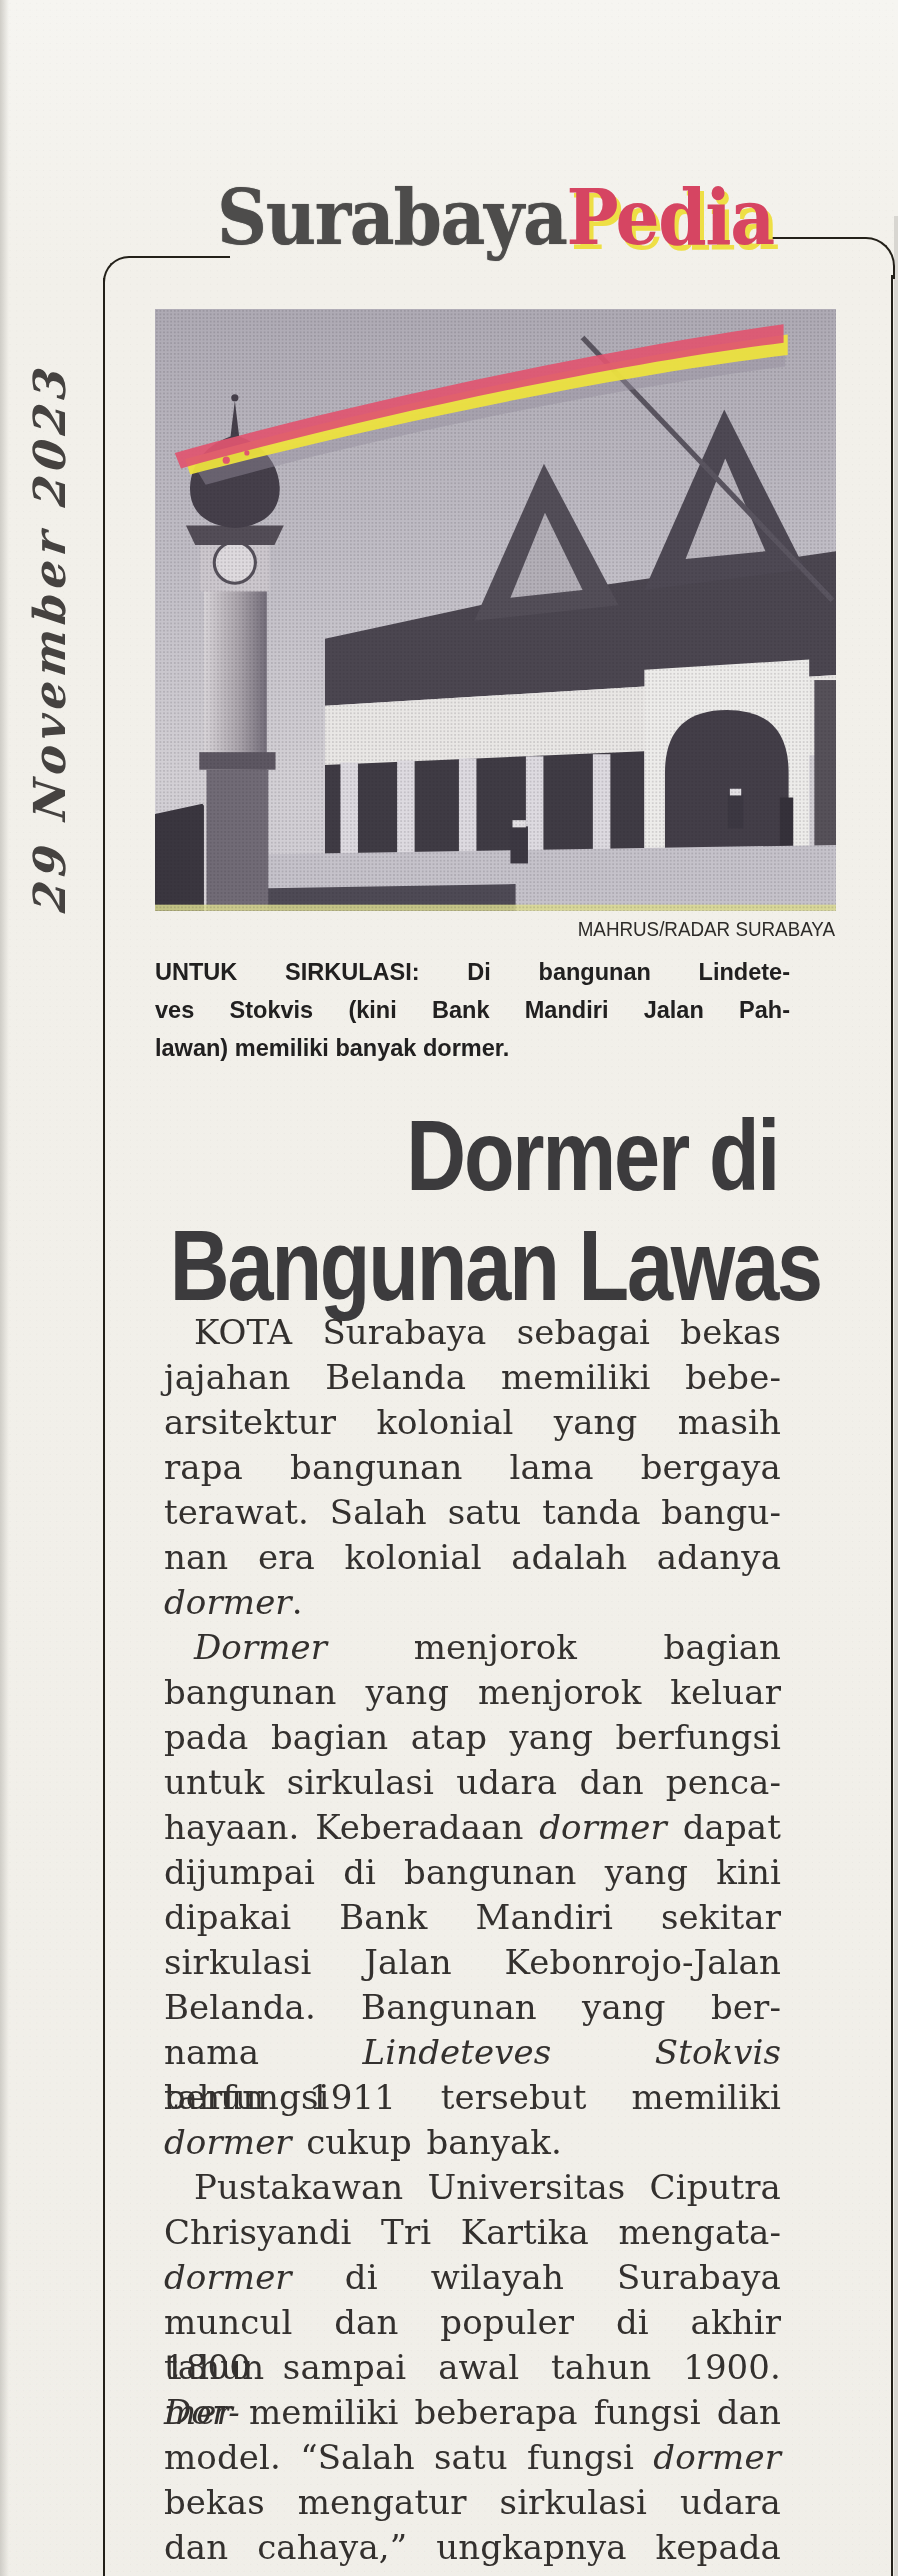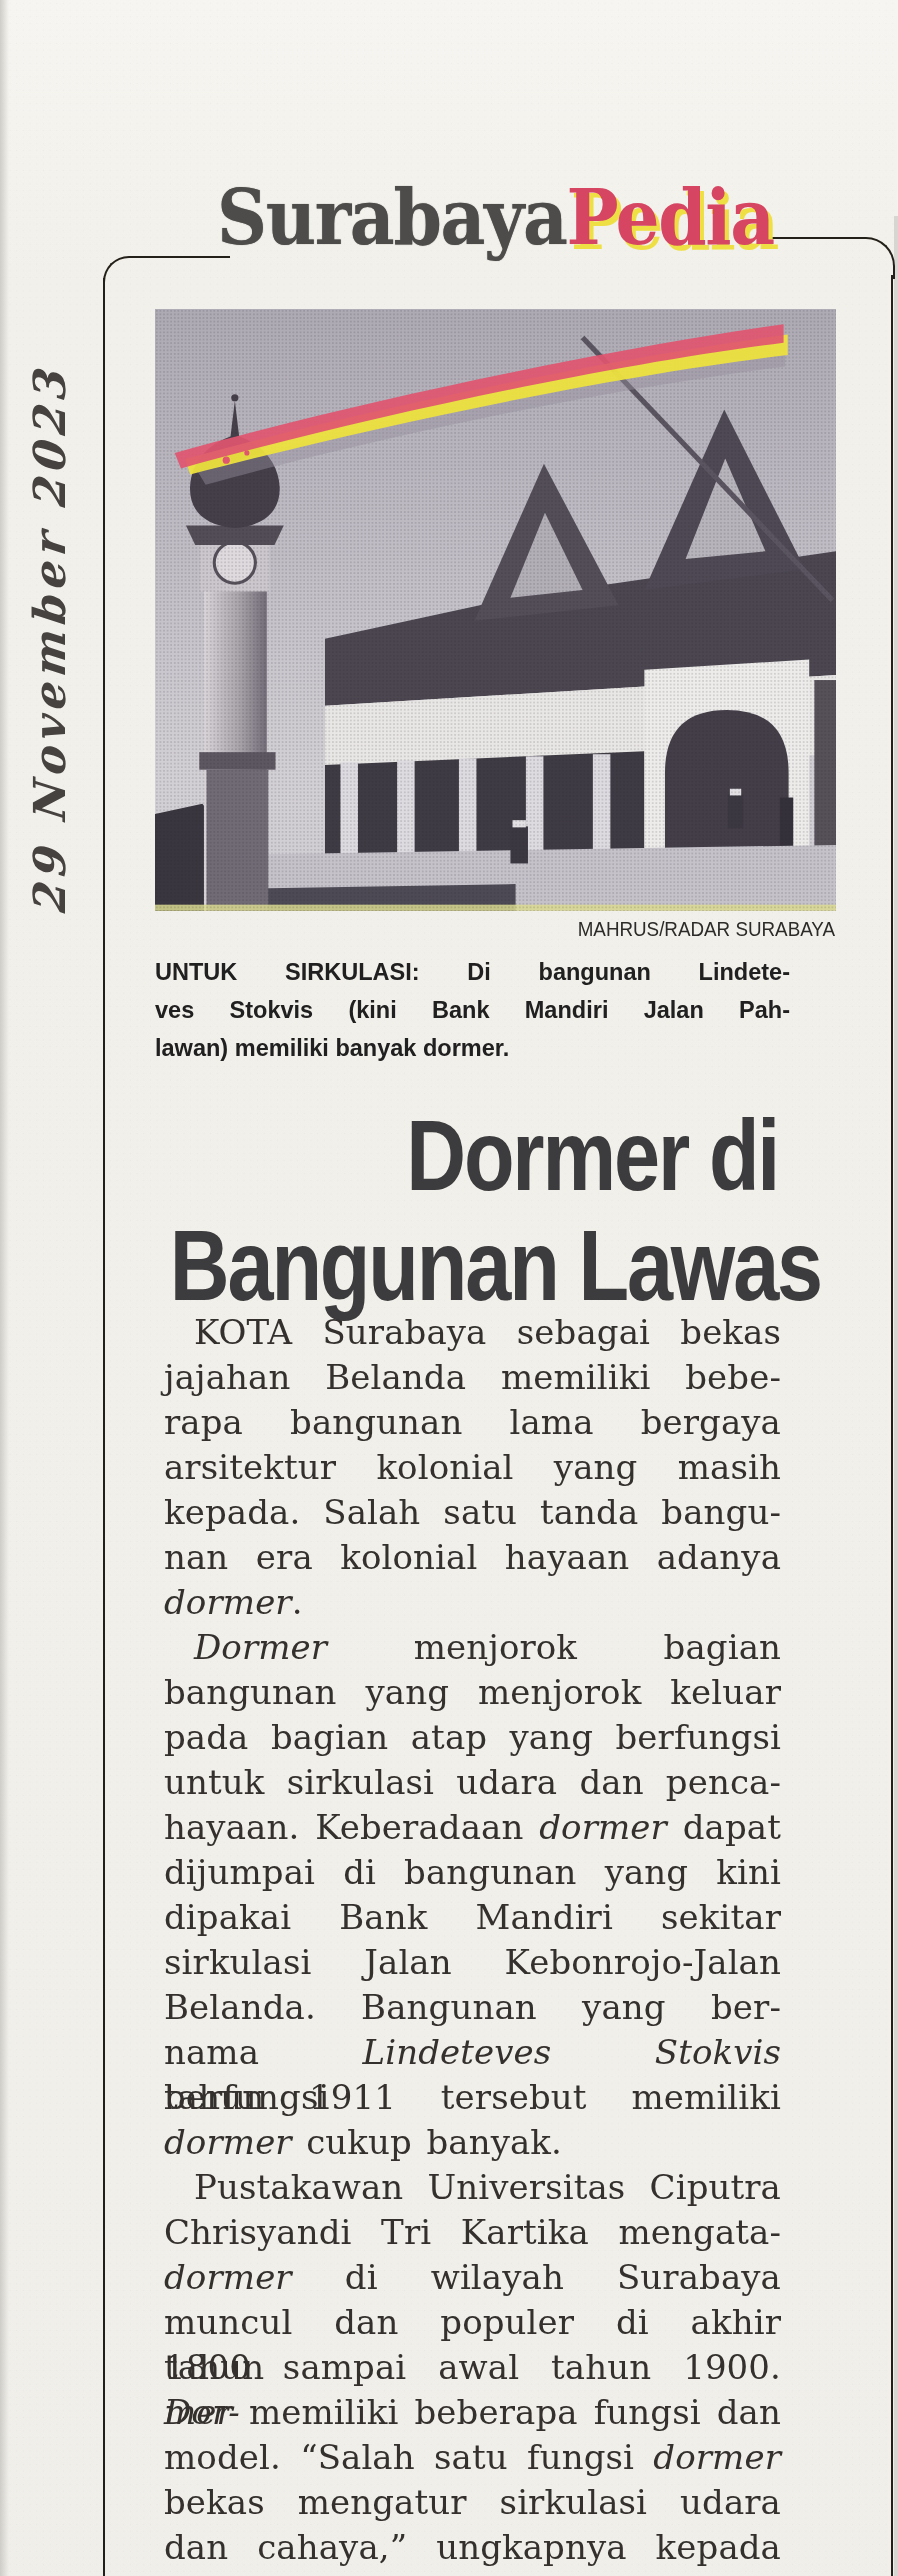--- a/index.html
+++ b/index.html
@@ -161,24 +161,24 @@
     </div>
 
   <div class="headline">
     <div class="hl">Dormer di</div>
     <div class="hl">Bangunan Lawas</div>
   </div>
 
   <div class="article">
       <div class="bl ind"><span>KOTA Surabaya sebagai bekas</span></div>
       <div class="bl"><span>jajahan Belanda memiliki bebe-</span></div>
+      <div class="bl"><span>arsitektur kolonial yang masih</span></div>
       <div class="bl"><span>rapa bangunan lama bergaya</span></div>
-      <div class="bl"><span>arsitektur kolonial yang masih</span></div>
-      <div class="bl"><span>kepada. Salah satu tanda bangu-</span></div>
-      <div class="bl"><span>nan era kolonial hayaan adanya</span></div>
+      <div class="bl"><span>terawat. Salah satu tanda bangu-</span></div>
+      <div class="bl"><span>nan era kolonial adalah adanya</span></div>
       <div class="bl last"><span class="it">dormer</span><span>.</span></div>
       <div class="bl ind"><span class="it">Dormer</span><span> menjorok bagian</span></div>
       <div class="bl"><span>bangunan yang menjorok keluar</span></div>
       <div class="bl"><span>pada bagian atap yang berfungsi</span></div>
       <div class="bl"><span>untuk sirkulasi udara dan penca-</span></div>
       <div class="bl"><span>hayaan. Keberadaan </span><span class="it">dormer</span><span> dapat</span></div>
       <div class="bl"><span>dijumpai di bangunan yang kini</span></div>
       <div class="bl"><span>dipakai Bank Mandiri sekitar</span></div>
       <div class="bl"><span>sirkulasi Jalan Kebonrojo-Jalan</span></div>
       <div class="bl"><span>Belanda. Bangunan yang ber-</span></div>

